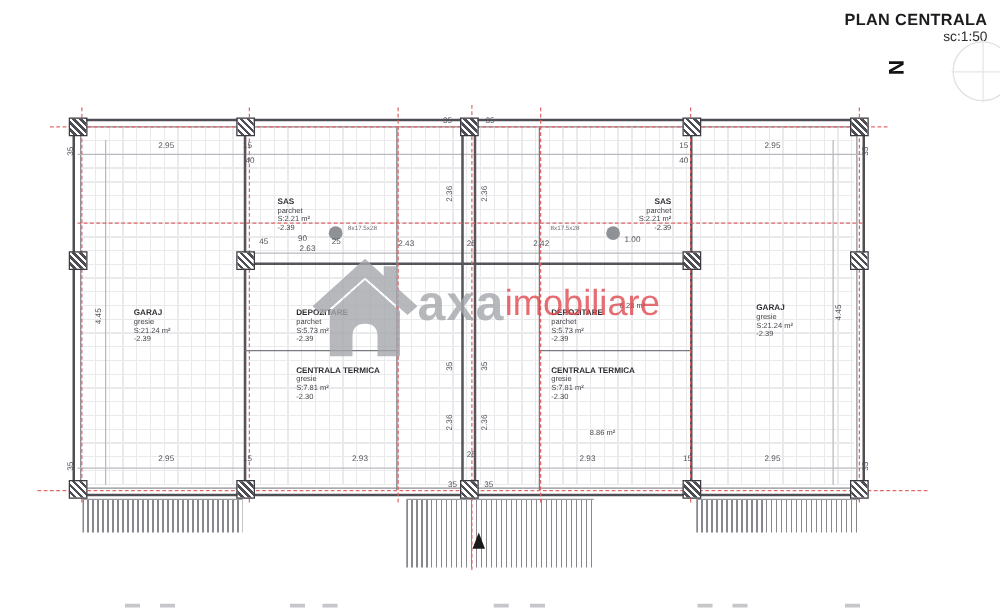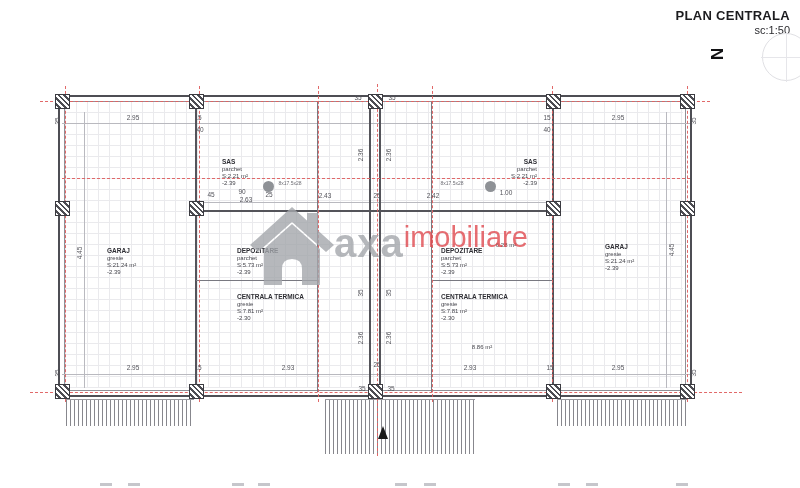--- a/index.html
+++ b/index.html
@@ -43,21 +43,21 @@
   .room.right{transform:translateX(-100%);text-align:right;}
   .ann{position:absolute;font-size:6px;color:#45454c;white-space:nowrap;z-index:22;transform:translate(-50%,-50%);}
   .ann.small{font-size:5px;color:#6d6d74;}
 
   #entrance-arrow{position:absolute;left:378px;top:426px;width:0;height:0;z-index:6;
       border-left:5px solid transparent;border-right:5px solid transparent;border-bottom:13px solid #1a1a1a;}
 
   
   #watermark{position:absolute;left:250px;top:203px;width:300px;height:92px;z-index:40;opacity:.8;}
   #wm-house{position:absolute;left:0;top:2px;}
-  #wm-text{position:absolute;left:84px;top:18px;display:flex;align-items:flex-start;}
+  #wm-text{position:absolute;left:84px;top:18px;display:flex;align-items:center;}
   .wm-grey{font-size:40px;font-weight:bold;color:#a4a7ac;letter-spacing:1px;}
   .wm-red{font-size:29px;font-weight:400;color:#e04a50;}
 </style>
 </head>
 <body>
 
 <div id="page-title">PLAN CENTRALA</div>
 <div id="page-scale">sc:1:50</div>
 <div id="north-arrow"><span>N</span></div>
 <div id="compass"></div>

